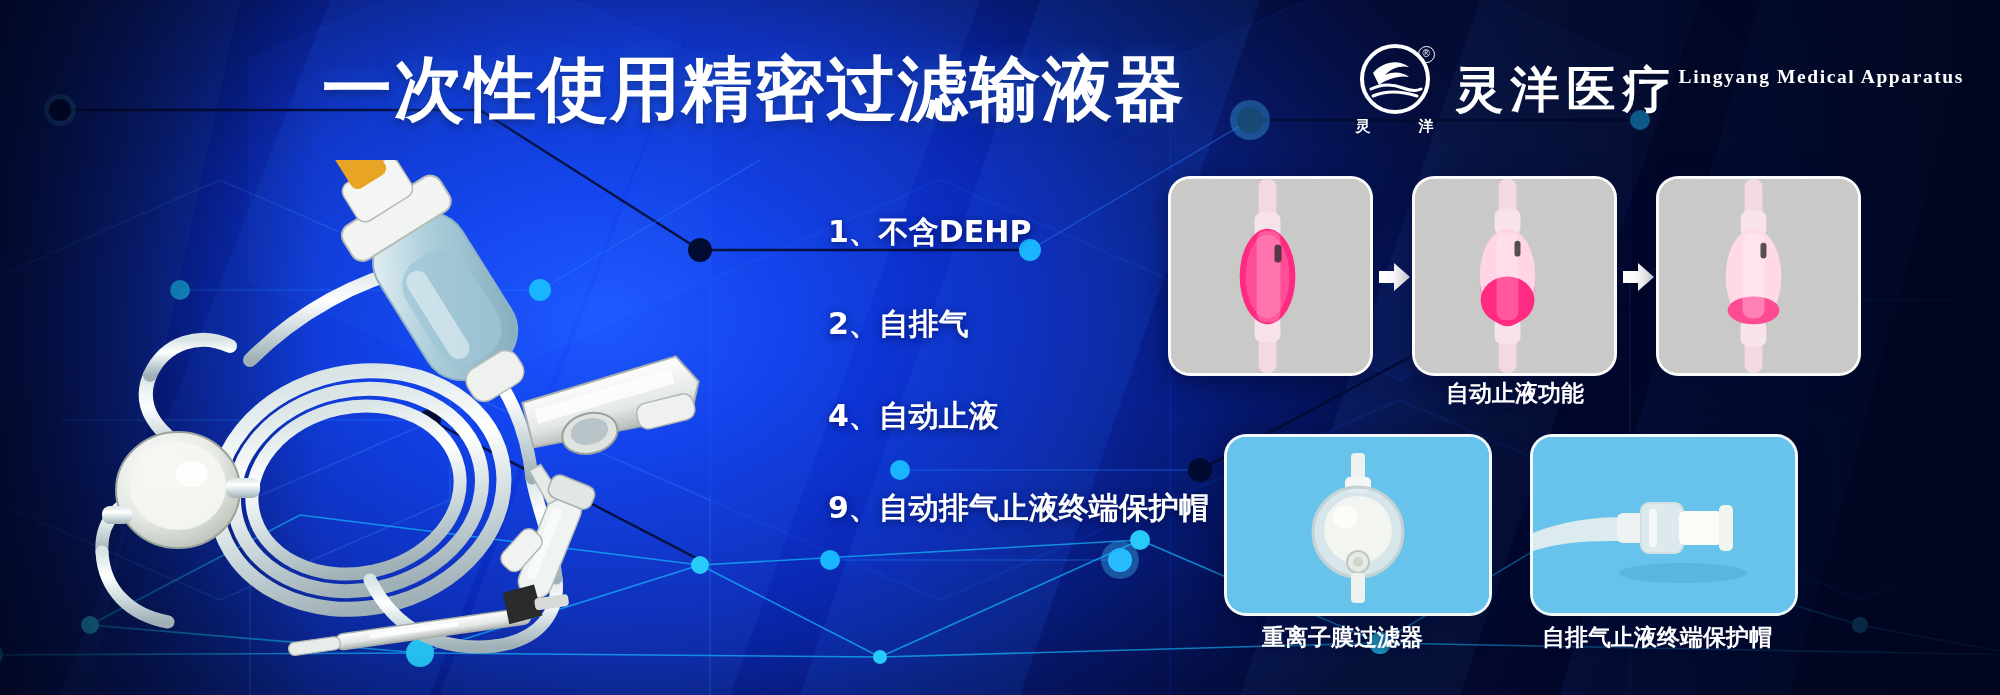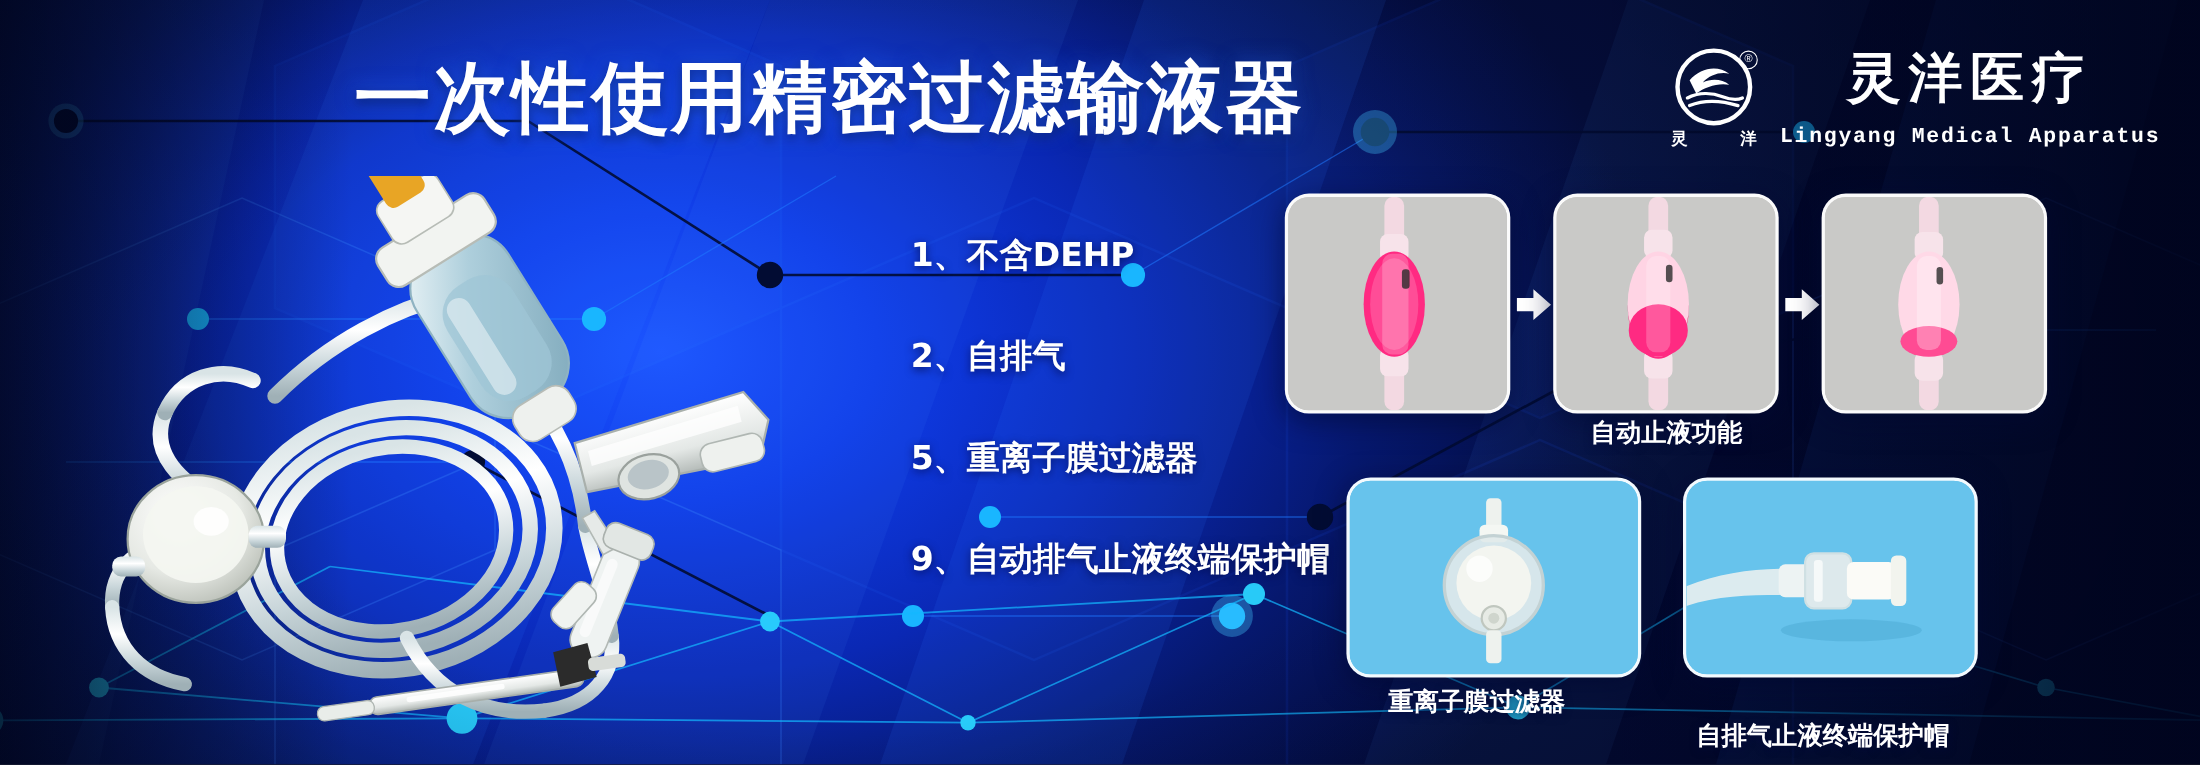--- a/index.html
+++ b/index.html
@@ -71,28 +71,28 @@
     position:absolute; right:2px; top:2px;
     width:17px; height:17px; border:1.6px solid #fff; border-radius:50%;
     color:#fff; font-size:10px; line-height:14px; text-align:center;
   }
   .logo-mark-sub{
     display:flex; justify-content:space-between;
     margin-top:3px; padding:0 3px;
     color:#fff; font-size:15px; font-weight:bold;
     font-family:"DejaVu Sans","Liberation Sans",sans-serif;
   }
-  .logo-text{ display:flex; flex-direction:column;text-align:center; }
+  .logo-text{ display:flex; flex-direction:row; }
   .logo-cn{
     color:#fff; font-size:49px; font-weight:bold; letter-spacing:7px; line-height:1.05;
     font-family:"DejaVu Sans","Liberation Sans",sans-serif;
   }
   .logo-en{
-    color:#fff; font-size:19.5px; font-weight:bold; letter-spacing:1.6px; margin-top:17px;
-    font-family:Liberation Mono, monospace;
+    color:#fff; font-size:19.5px; font-weight:bold; letter-spacing:1.6px; margin-top:2px;
+    font-family:Liberation Serif, serif;
   }
 
   
   .features{
     position:absolute; left:828px; top:212px;
     display:flex; flex-direction:column; gap:51px;
   }
   .feature{
     color:#fff; font-size:30px; font-weight:bold; white-space:nowrap;
     text-shadow:0 2px 8px rgba(0,10,70,.7);
@@ -123,21 +123,21 @@
   .c4{ left:1224px; }
   .c5{ left:1530px; }
 
   .caption{
     position:absolute; color:#fff; font-weight:bold; font-size:23px;
     white-space:nowrap; text-shadow:0 2px 8px rgba(0,8,60,.75);
     font-family:"DejaVu Sans","Liberation Sans",sans-serif;
   }
   .cap-flow{ left:1446px; top:378px; }
   .cap-filter{ left:1262px; top:622px;text-align:center; }
-  .cap-cap{ left:1542px; top:653px; }
+  .cap-cap{ left:1542px; top:622px; }
 
   
   .product{ position:absolute; left:40px; top:160px; width:740px; height:520px; }
 </style>
 </head>
 <body>
 
 <div class="banner">
 
   <svg class="bg-layer beams" viewBox="0 0 2000 695" preserveAspectRatio="none">
@@ -331,21 +331,21 @@
     </div>
     <div class="logo-text">
       <div class="logo-cn">灵洋医疗</div>
       <div class="logo-en">Lingyang Medical Apparatus</div>
     </div>
   </div>
 
   <div class="features">
     <div class="feature">1、不含DEHP</div>
     <div class="feature">2、自排气</div>
-    <div class="feature">5、重离子膜过滤器</div>
+    <div class="feature">4、自动止液</div>
     <div class="feature">9、自动排气止液终端保护帽</div>
   </div>
 
   <div class="row-top">
 
     <div class="card grey c1">
       <svg viewBox="0 0 200 195" width="100%" height="100%">
         <rect width="200" height="195" fill="#c9c9c7"></rect>
         <rect x="0" y="0" width="200" height="195" fill="url(#nothing)"></rect>
         <rect x="88" y="0" width="18" height="195" rx="8" fill="#f3d9e2"></rect>

